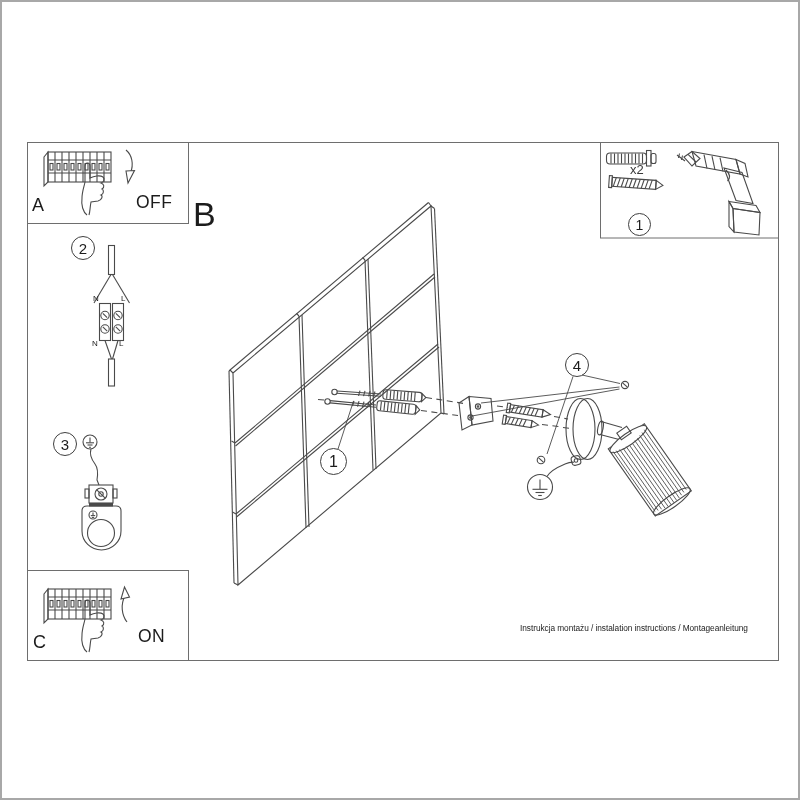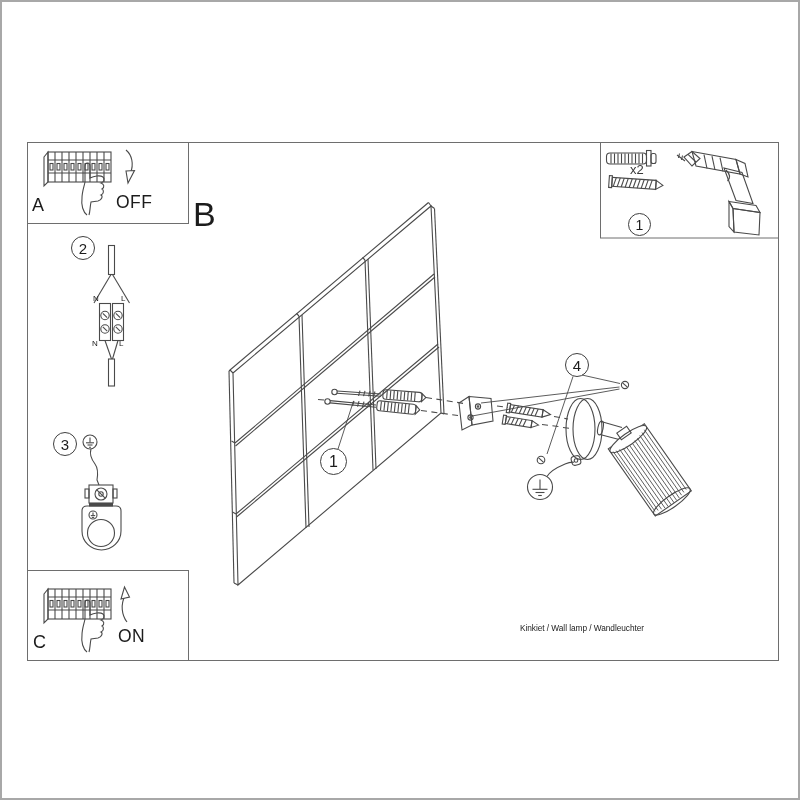--- a/index.html
+++ b/index.html
@@ -4,21 +4,21 @@
 <style>
   html,body{margin:0;padding:0;background:#fff;}
   .page{
     position:relative;width:800px;height:800px;background:#ffffff;
     border:2px solid #a8a8a8;box-sizing:border-box;overflow:hidden;
     font-family:"Liberation Sans","DejaVu Sans",sans-serif;color:#1c1c1c;
   }
   .art{position:absolute;left:0;top:0;width:800px;height:800px;}
   .lbl{position:absolute;white-space:nowrap;color:#1c1c1c;}
   .lbl-section{font-size:18px;}
-  .lbl-switch{font-size:17.5px;letter-spacing:.5px;}
+  .lbl-switch{font-size:17.5px;letter-spacing:.5px;margin-left:20px;}
   .lbl-big{font-size:34px;}
   .lbl-tiny{font-size:8px;}
   .lbl-x2{font-size:13px;color:#3a3a3a;}
   .badge{
     position:absolute;border:1.3px solid #3f3f3f;border-radius:50%;
     display:flex;align-items:center;justify-content:center;
     font-size:15px;color:#1c1c1c;background:transparent;box-sizing:border-box;
   }
   .footer{
     position:absolute;left:518px;top:620px;font-size:8.3px;letter-spacing:-0.05px;
@@ -369,16 +369,16 @@
 
   <div class="lbl lbl-x2" style="left:628px;top:160px;">x2</div>
 
   <div class="badge" style="left:69px;top:234px;width:24px;height:24px;">2</div>
   <div class="badge" style="left:51px;top:430px;width:24px;height:24px;">3</div>
   <div class="badge" style="left:318px;top:446px;width:27px;height:27px;font-size:16px;">1</div>
   <div class="badge" style="left:563px;top:351px;width:24px;height:24px;">4</div>
   <div class="badge" style="left:626px;top:211px;width:23px;height:23px;font-size:14px;">1</div>
 
   <div class="footer">
-    <div>Kinkiet / Wall lamp / Wandleuchter</div>
+    <div>Instrukcja montażu / instalation instructions / Montageanleitung</div>
   </div>
 
 </div>
 
 </body></html>

